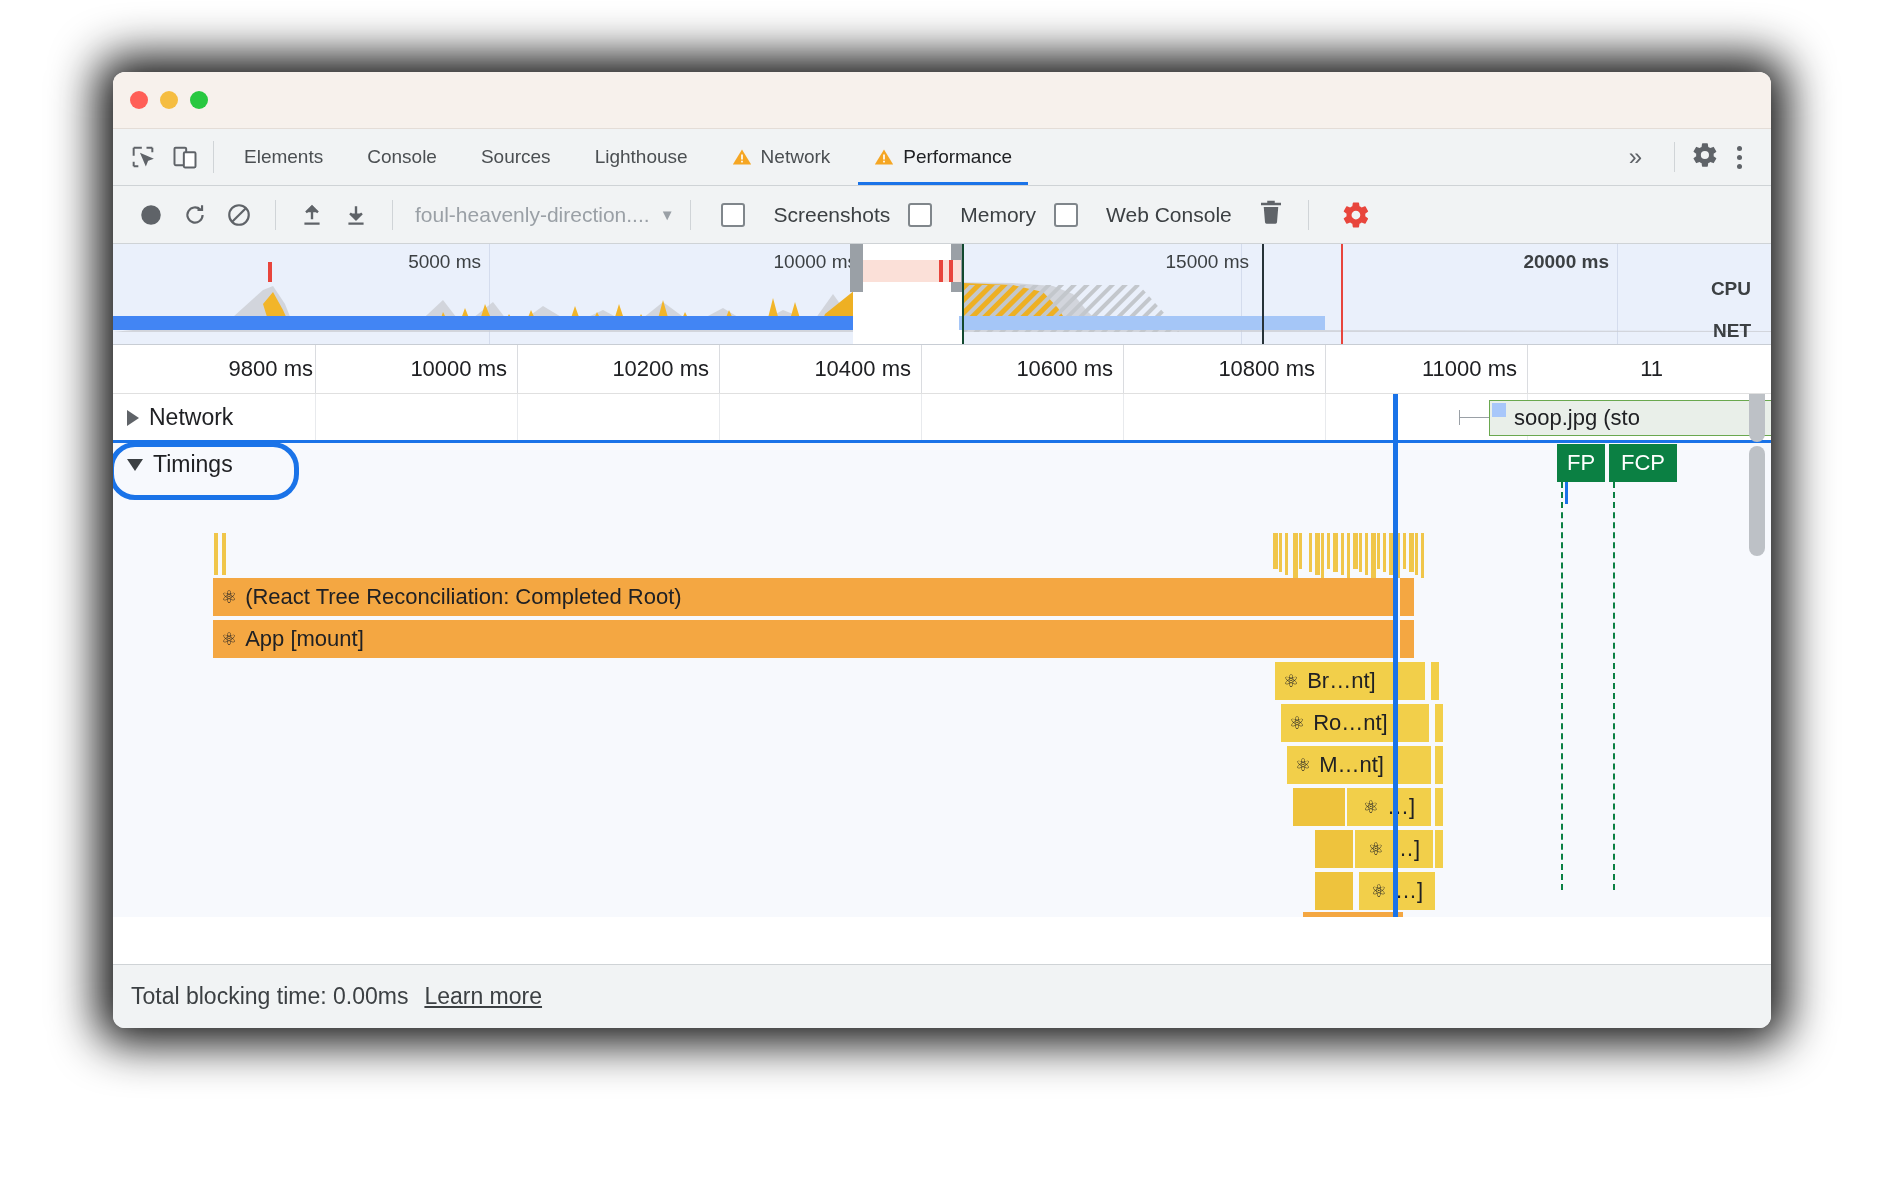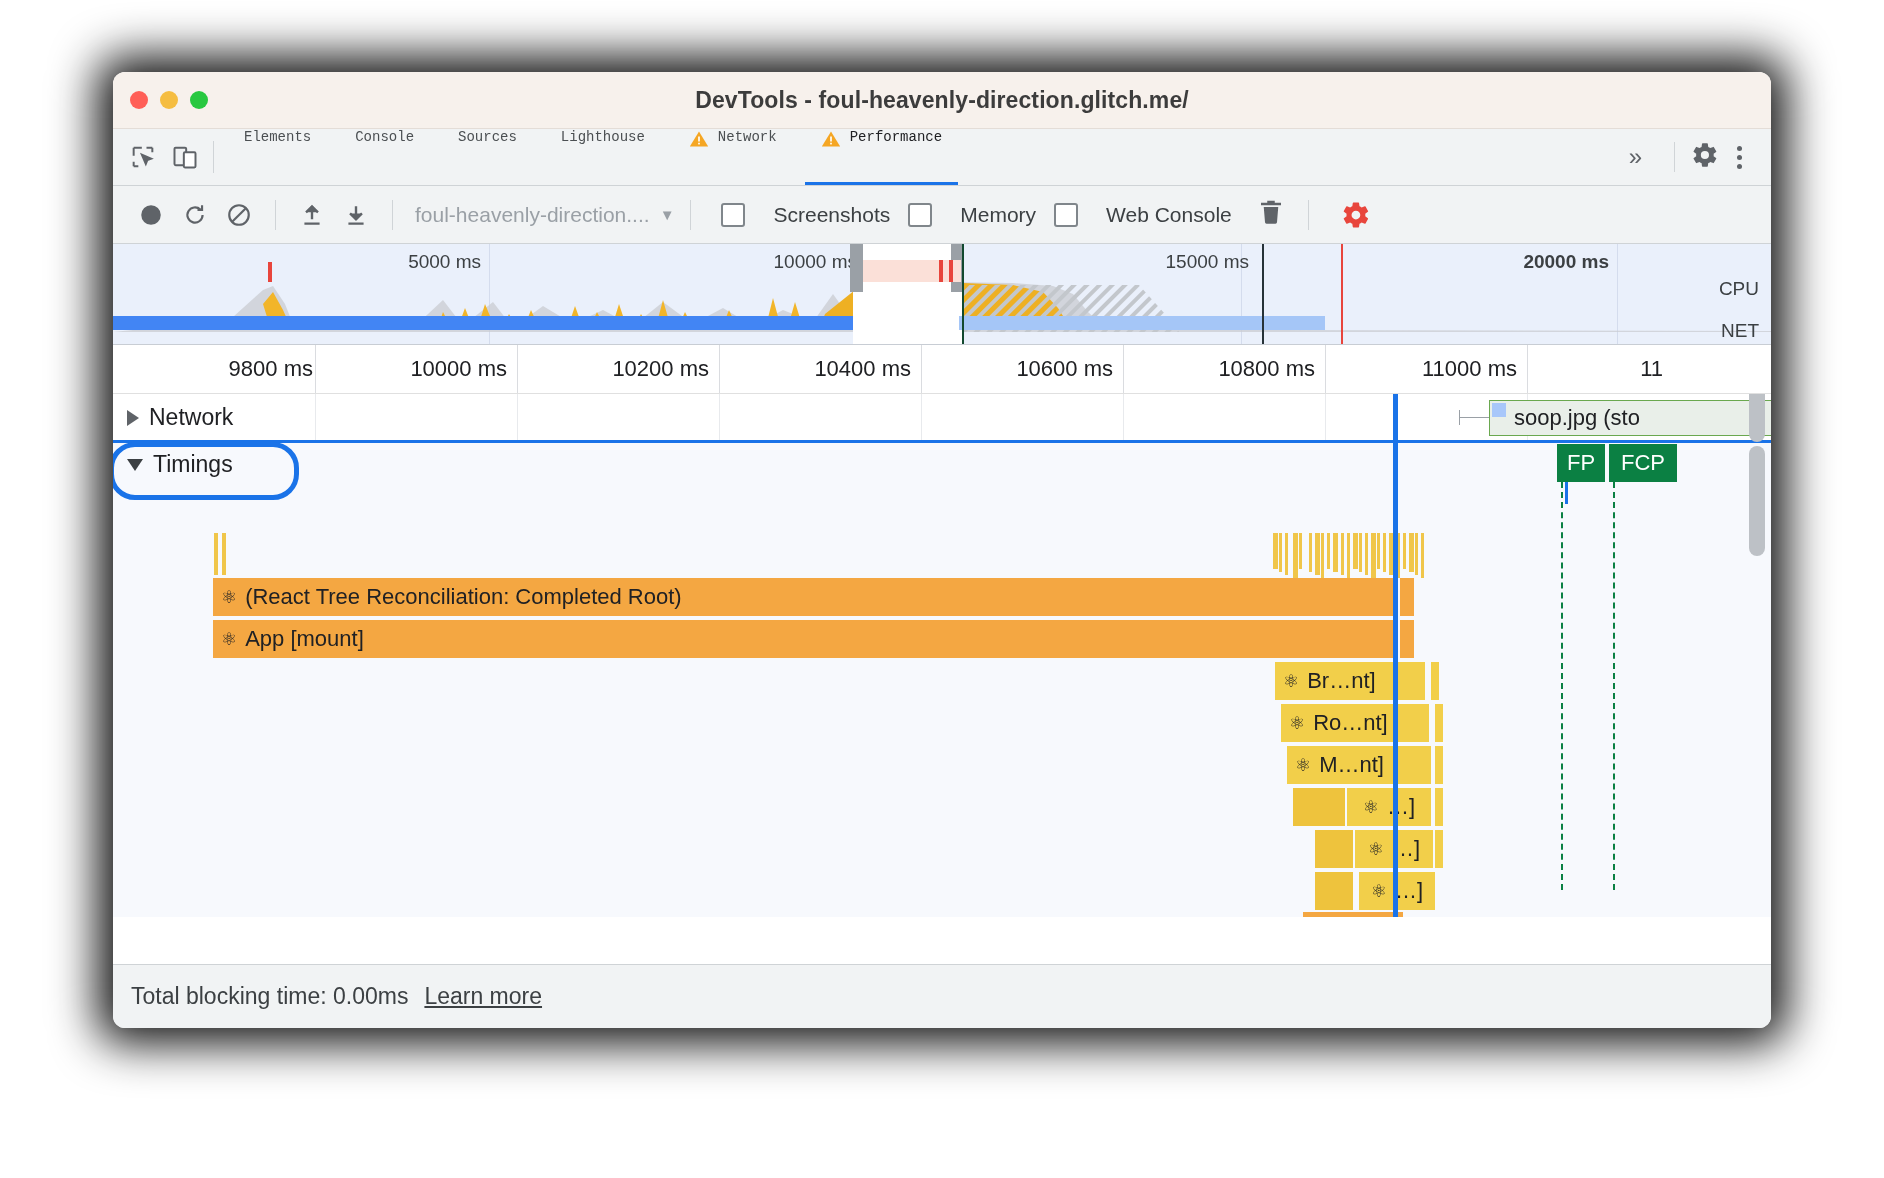--- a/index.html
+++ b/index.html
@@ -55,26 +55,25 @@
     display: flex; align-items: stretch;
   }
   .tb-icons {
     display: flex; align-items: center; gap: 14px;
     padding: 0 14px 0 16px;
   }
   .tb-ico { width: 28px; height: 28px; color: #5f6368; display:block; }
   .vdiv { width: 1px; background: #d0d4d7; margin: 12px 0; }
   .tabs { display: flex; align-items: stretch; margin-left: 8px;}
   .tab {
-    display: flex; align-items: flex-start; gap: 9px;
+    display: flex; align-items: center; gap: 9px;
     padding: 0 22px;
-    font-size: 14px; color: #4b4f52;
+    font-size: 19px; color: #4b4f52;
     position: relative;
     white-space: nowrap;
-    font-family: Liberation Mono, monospace;
   }
   .tab.active { color: #202124; }
   .tab.active::after {
     content: ""; position: absolute; left: 6px; right: 6px; bottom: 0;
     height: 3px; background: #1a73e8;
   }
   .warn-tri { width: 20px; height: 20px; display:block; }
   .tabsbar-right {
     margin-left: auto;
     display: flex; align-items: center; gap: 6px;
@@ -120,22 +119,22 @@
   .ov-tick {
     position: absolute; top: 0; bottom: 0; width: 1px; background: #d4dced;
   }
   .ov-lab {
     position: absolute; top: 7px;
     font-size: 19px; color: #3c4043;
     transform: translateX(-100%);
     padding-right: 8px; white-space: nowrap;
   }
   .ov-cpu-lab, .ov-net-lab {
-    position: absolute; right: 12px;
-    font-size: 19px; color: #3c4043; font-weight: 400;
+    position: absolute; right: 20px;
+    font-size: 19px; color: #3c4043; font-weight: 700;
   }
   .ov-cpu-lab { top: 34px; }
   .ov-net-lab { bottom: 2px; }
   .netbar { position:absolute; height: 14px; background:#4285f4; bottom: 14px;}
   .netbar.light { background:#a5c6f7; }
   .redmark { position: absolute; width: 4px; background: #e8453c; }
   .vline { position:absolute; top:0; bottom:0; width: 2px; }
 
   .ov-sel-shade {
     position: absolute; top:0; bottom:0; background: #ffffff;
@@ -234,21 +233,20 @@
 
 <div id="root">
   <div class="window">
 
     <div class="titlebar">
       <div class="traffic">
         <span class="dot red"></span>
         <span class="dot yellow"></span>
         <span class="dot green"></span>
       </div>
-      <div class="win-title">DevTools - foul-heavenly-direction.glitch.me/</div>
     </div>
 
     <div class="tabsbar">
       <div class="tb-icons">
         <span>
           <svg class="tb-ico" viewBox="0 0 24 24" fill="none" stroke="#5f6368" stroke-width="1.7">
             <path d="M4 4h7M4 4v7M20 4h-5M20 4v4M4 20h4M4 20v-4"></path>
             <path d="M11 10l8 3.5-3.3 1.2L14.4 18z" fill="#5f6368" stroke="#5f6368"></path>
           </svg>
         </span>

